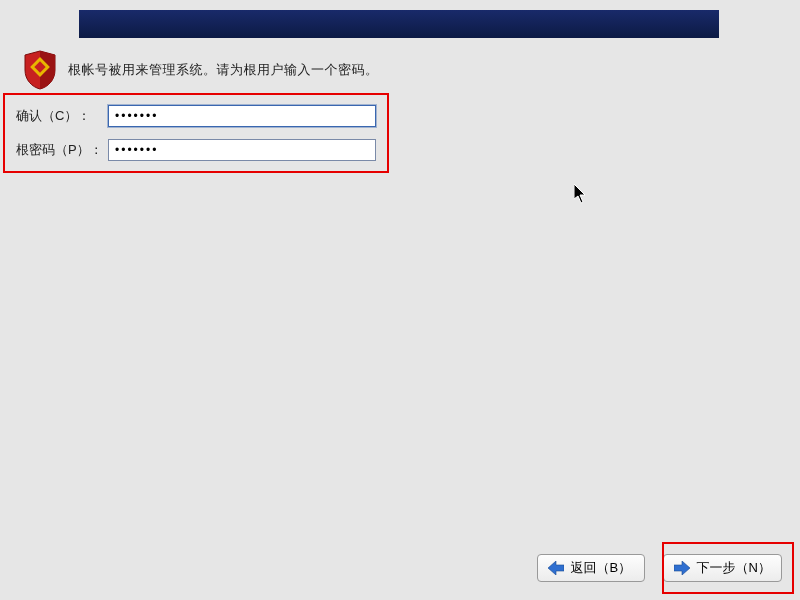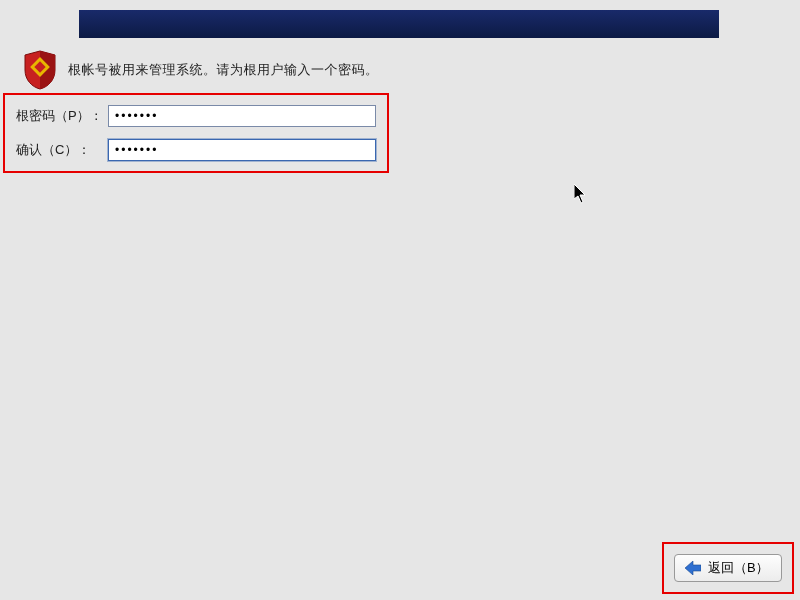--- a/index.html
+++ b/index.html
@@ -122,35 +122,41 @@
       <rect x="14" y="13" width="8" height="8" fill="#c72020" transform="rotate(45 18 17)"></rect>
     </svg>
   </span>
   <span class="intro-text">根帐号被用来管理系统。请为根用户输入一个密码。</span>
 </div>
 
 <div class="form-highlight"></div>
 
 <div class="form">
   <div class="form-row">
+    <label class="form-label">确认（C）：</label>
+    <input type="password" class="pw-input focused" value="•••••••" style="">
+  </div>
+  <div class="form-row">
     <label class="form-label">根密码（P）：</label>
     <input type="password" class="pw-input" value="•••••••" style="">
-  </div>
-  <div class="form-row">
-    <label class="form-label">确认（C）：</label>
-    <input type="password" class="pw-input focused" value="•••••••" style="">
   </div>
 </div>
 
 <div class="footer">
   <button class="btn">
     <svg class="arrow-svg" width="16" height="14" viewBox="0 0 16 14">
       <path d="M8 0 L0 7 L8 14 L8 10 L16 10 L16 4 L8 4 Z" fill="#2f6fd0" stroke="#1a4a90" stroke-width="0.6"></path>
     </svg>
     <span>返回（B）</span>
+  </button>
+  <button class="btn">
+    <svg class="arrow-svg" width="16" height="14" viewBox="0 0 16 14">
+      <path d="M8 0 L16 7 L8 14 L8 10 L0 10 L0 4 L8 4 Z" fill="#2f6fd0" stroke="#1a4a90" stroke-width="0.6"></path>
+    </svg>
+    <span>下一步（N）</span>
   </button>
 </div>
 
 <div class="next-highlight"></div>
 
 <div class="cursor">
   <svg width="14" height="20" viewBox="0 0 14 20">
     <path d="M0 0 L0 15 L4 12 L7 19 L9 18 L6 11 L11 11 Z" fill="#000" stroke="#fff" stroke-width="1"></path>
   </svg>
 </div>

